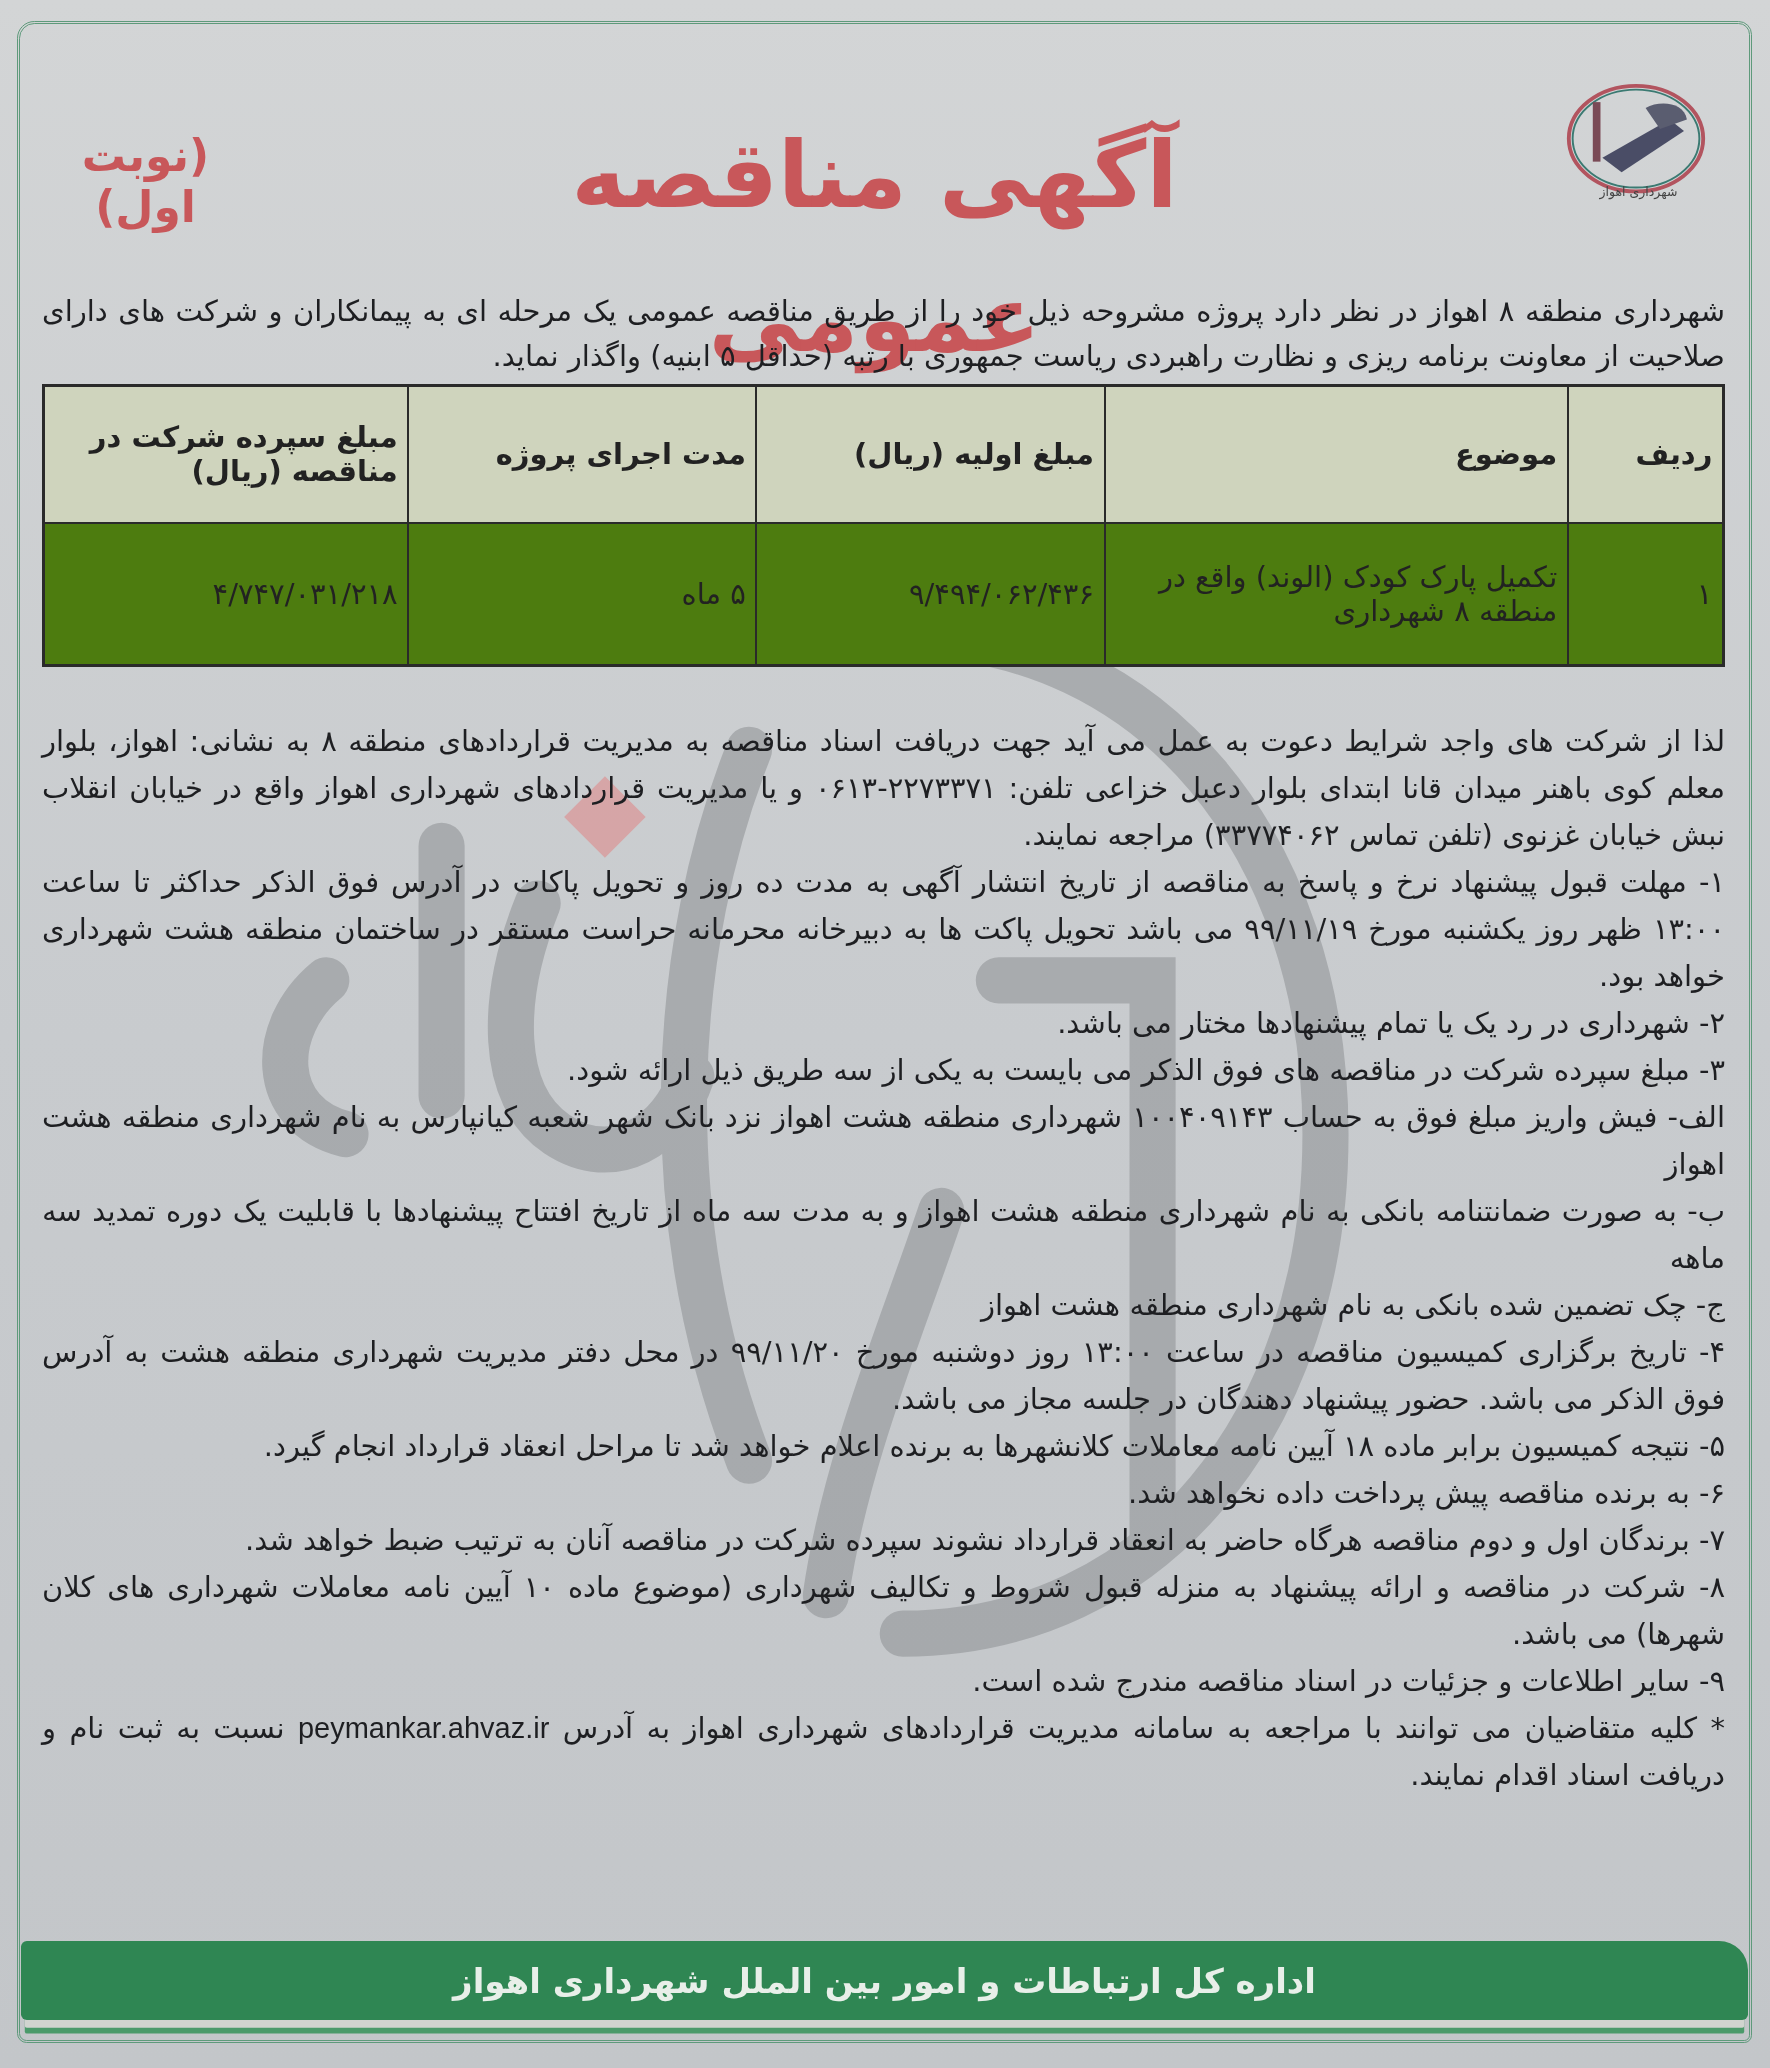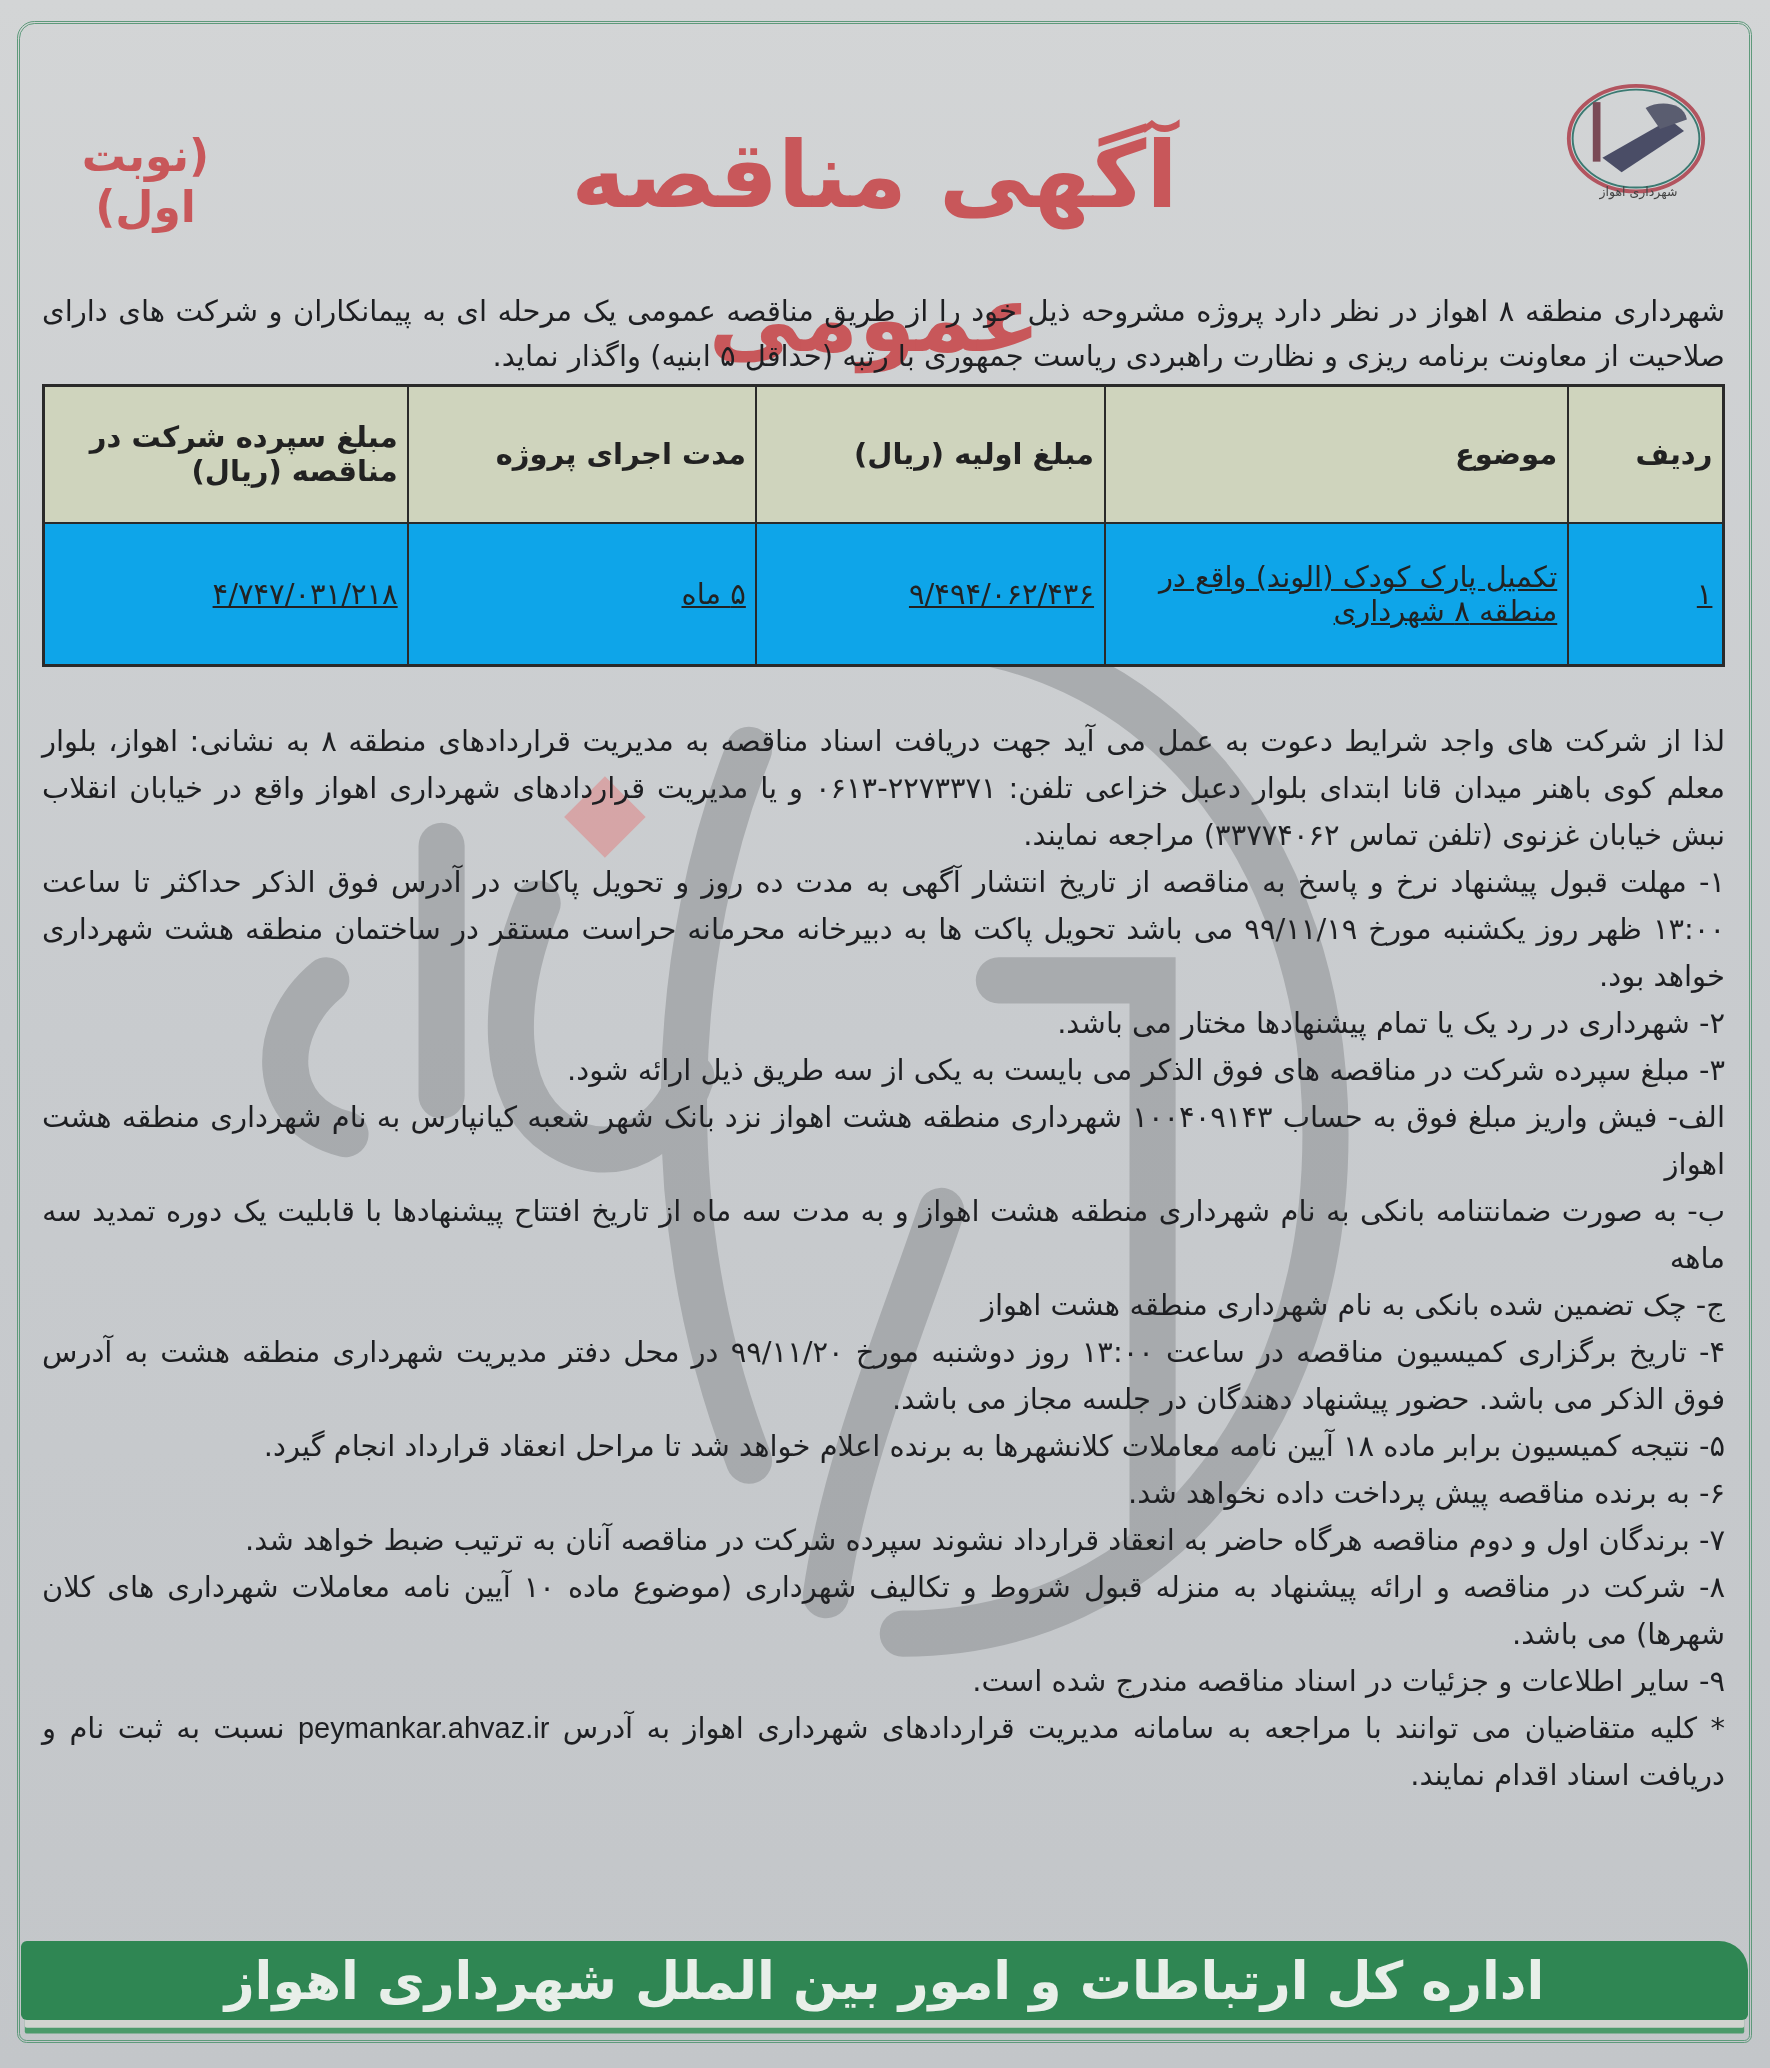--- a/index.html
+++ b/index.html
@@ -56,32 +56,32 @@
       position: absolute; left: 42px; top: 384px; width: 1683px; height: 279px;
       border: 3.8px solid #2a2a2a; box-sizing: border-box;
       direction: rtl; border-collapse: collapse;
       font-family: "DejaVu Sans", sans-serif; font-size: 29px; color: #222;
     }
     .table th, .table td {
       border: 2.9px solid #2a2a2a; text-align: right; vertical-align: middle;
       padding: 5.8px 9.6px;
     }
     .table th { background: #cfd4bd; height: 123px; font-weight: bold; }
-    .table td { background: #0ea5e9; height: 129px; text-decoration: underline; }
+    .table td { background: #4d7c0f; height: 129px; }
     .footer-banner {
       position: absolute; left: 21px; top: 1941px; width: 1727px; height: 79px;
       background: #2f8653;
       border-radius: 5.8px 29px 5.8px 5.8px;
       box-shadow: 0 11.5px 0 -3.8px #d0d4cf, 0 17.3px 0 -3.8px #4a9a6a;
       display: flex; align-items: center; justify-content: center;
       direction: rtl;
     }
     .footer-banner span {
       font-family: "DejaVu Sans", sans-serif; font-weight: bold;
-      font-size: 52px; color: #e8efe9;
+      font-size: 34px; color: #e8efe9;
     }
     .link { font-family: "Liberation Sans", sans-serif; direction: ltr; unicode-bidi: embed; }
   </style>
 </head>
 <body>
 
 <div class="paper"></div>
 <div class="frame"></div>
 
 <svg class="watermark" viewBox="0 0 1300 1200">

